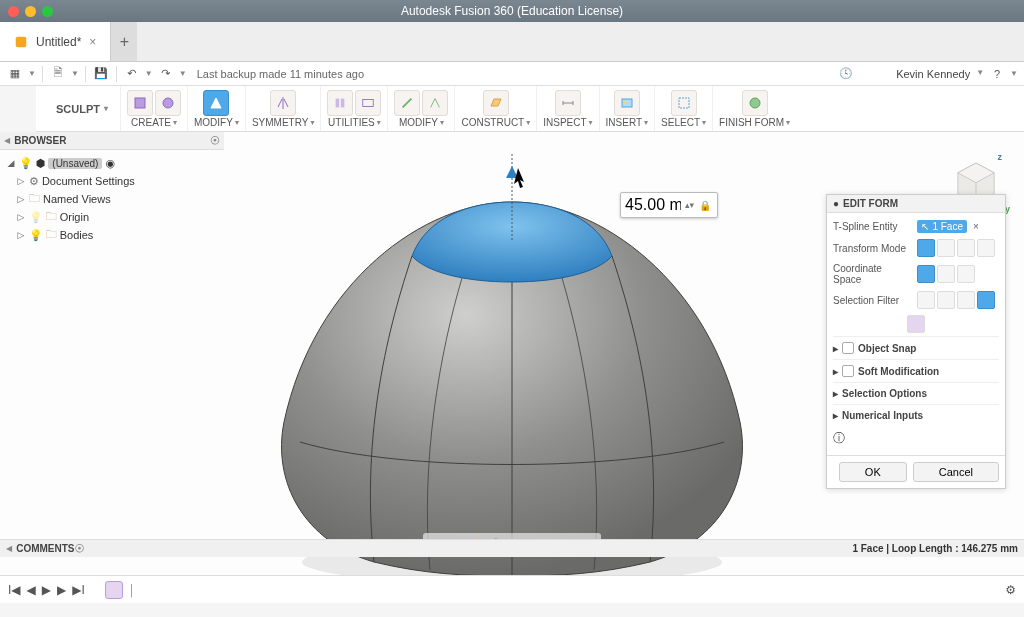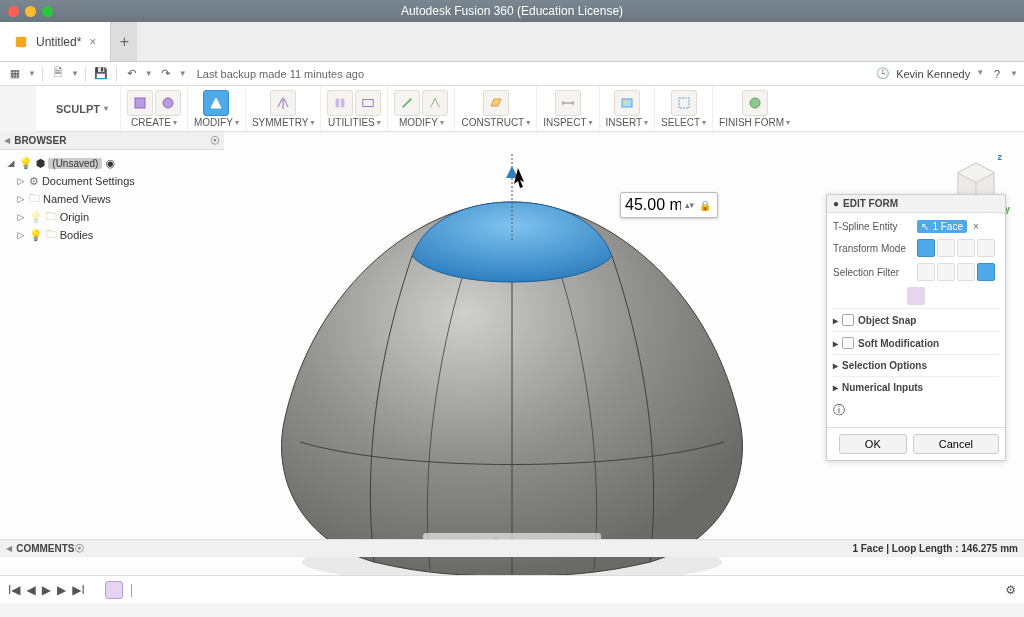--- a/index.html
+++ b/index.html
@@ -11,21 +11,21 @@
 .title-text { position: absolute; left: 0; right: 0; text-align: center; color:#fff; font-size:12px; }
 .tabbar { height: 40px; background:#eee; border-bottom:1px solid #ccc; display:flex; align-items:stretch; }
 .tab { display:flex; align-items:center; padding:0 14px; background:#fff; border-right:1px solid #ccc; gap:8px; font-size:12px; }
 .tab .close { color:#888; }
 .tab-add { width:26px; background:#ddd; display:flex; align-items:center; justify-content:center; color:#666; font-size:16px; }
 .quickbar { height: 24px; background:#fff; border-bottom:1px solid #ddd; display:flex; align-items:center; padding:0 6px; gap:4px; font-size:11px; }
 .qbtn { width:18px; height:18px; display:flex; align-items:center; justify-content:center; color:#555; border-radius:3px; }
 .qdiv { width:1px; height:16px; background:#ddd; margin:0 2px; }
 .backup { color:#666; margin-left:6px; }
 .quickbar .spacer { flex:1; }
-.user { display:flex; align-items:flex-start; gap:6px; color:#444; }
+.user { display:flex; align-items:flex-start; gap:6px; color:#444;margin-left:37px; }
 .ribbon { height: 46px; background:#fff; border-bottom:1px solid #ddd; display:flex; align-items:stretch; padding:0 8px;margin-left:36px; }
 .rgrp { display:flex; flex-direction:column; align-items:center; justify-content:center; padding:0 6px; border-right:1px solid #f0f0f0; }
 .rgrp:last-child { border-right:none; }
 .rgrp .icons { display:flex; gap:2px; height:28px; align-items:center; }
 .ricon { width:26px; height:26px; background:#f7f3f0; border:1px solid #e0dcd8; border-radius:3px; display:flex; align-items:center; justify-content:center; position:relative; }
 .ricon.active { background:#4fa9e8; border-color:#3d8fc9; }
 .rlabel { font-size:10px; color:#555; display:flex; align-items:center; gap:2px; }
 .tri { font-size:8px; color:#888; }
 .sculpt-btn { display:flex; align-items:center; padding:0 12px; gap:4px; font-size:11px; font-weight:600; color:#555; border-right:1px solid #f0f0f0; }
 .main { position:relative; height: 471px; background:#fdfdfd; }
@@ -385,20 +385,28 @@
       <div class="prow">
         <span class="lab">Transform Mode</span>
         <div class="tool-row">
           <div class="mini on"></div>
           <div class="mini"></div>
           <div class="mini"></div>
           <div class="mini"></div>
         </div>
       </div>
       <div class="prow">
+        <span class="lab">Coordinate Space</span>
+        <div class="tool-row">
+          <div class="mini on"></div>
+          <div class="mini"></div>
+          <div class="mini"></div>
+        </div>
+      </div>
+      <div class="prow">
         <span class="lab">Selection Filter</span>
         <div class="tool-row">
           <div class="mini"></div>
           <div class="mini"></div>
           <div class="mini"></div>
           <div class="mini on"></div>
         </div>
       </div>
       <div class="prow" style="justify-content:center;">
         <div class="mini" style="background:#e6d5ef;"></div>

